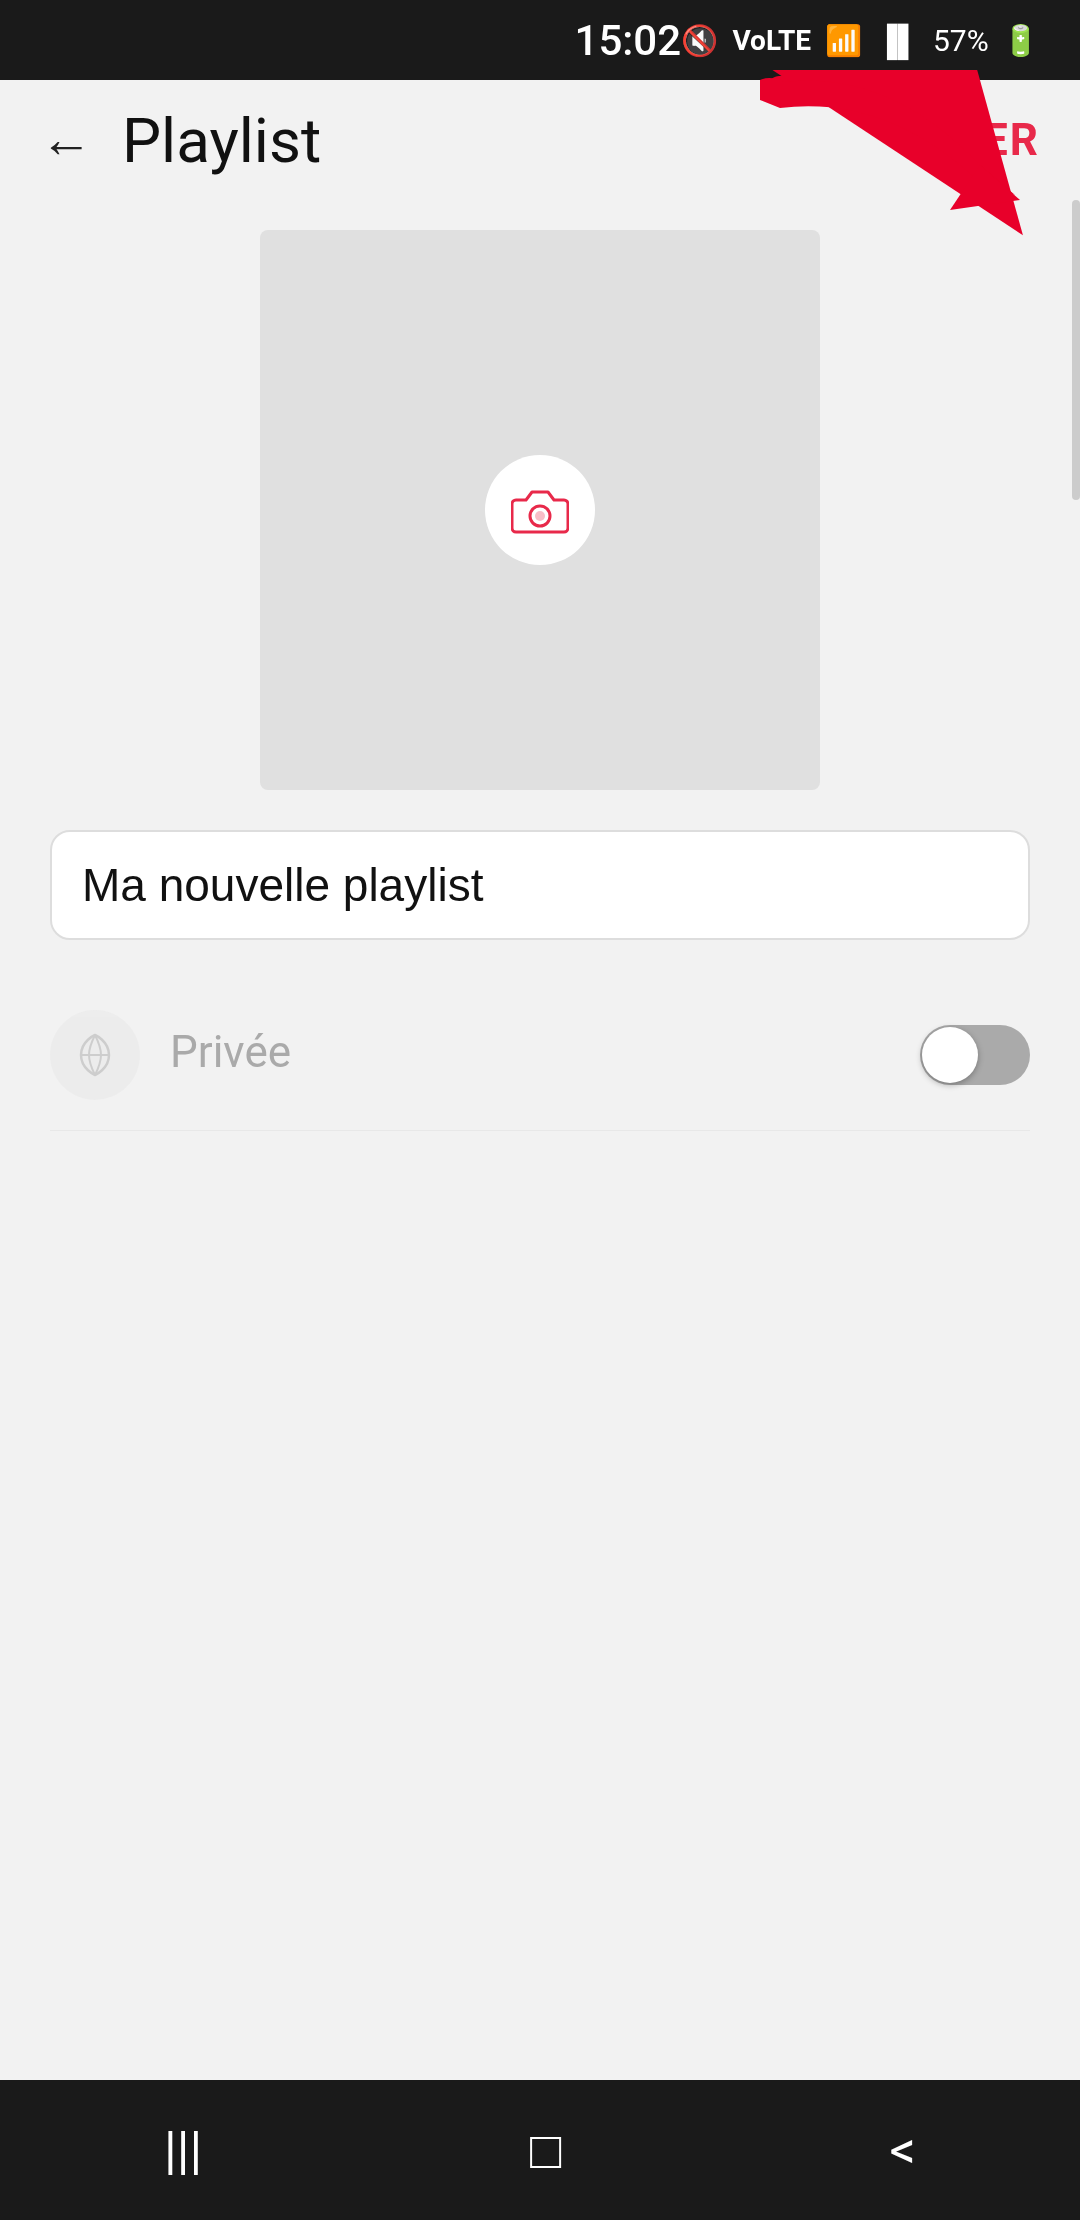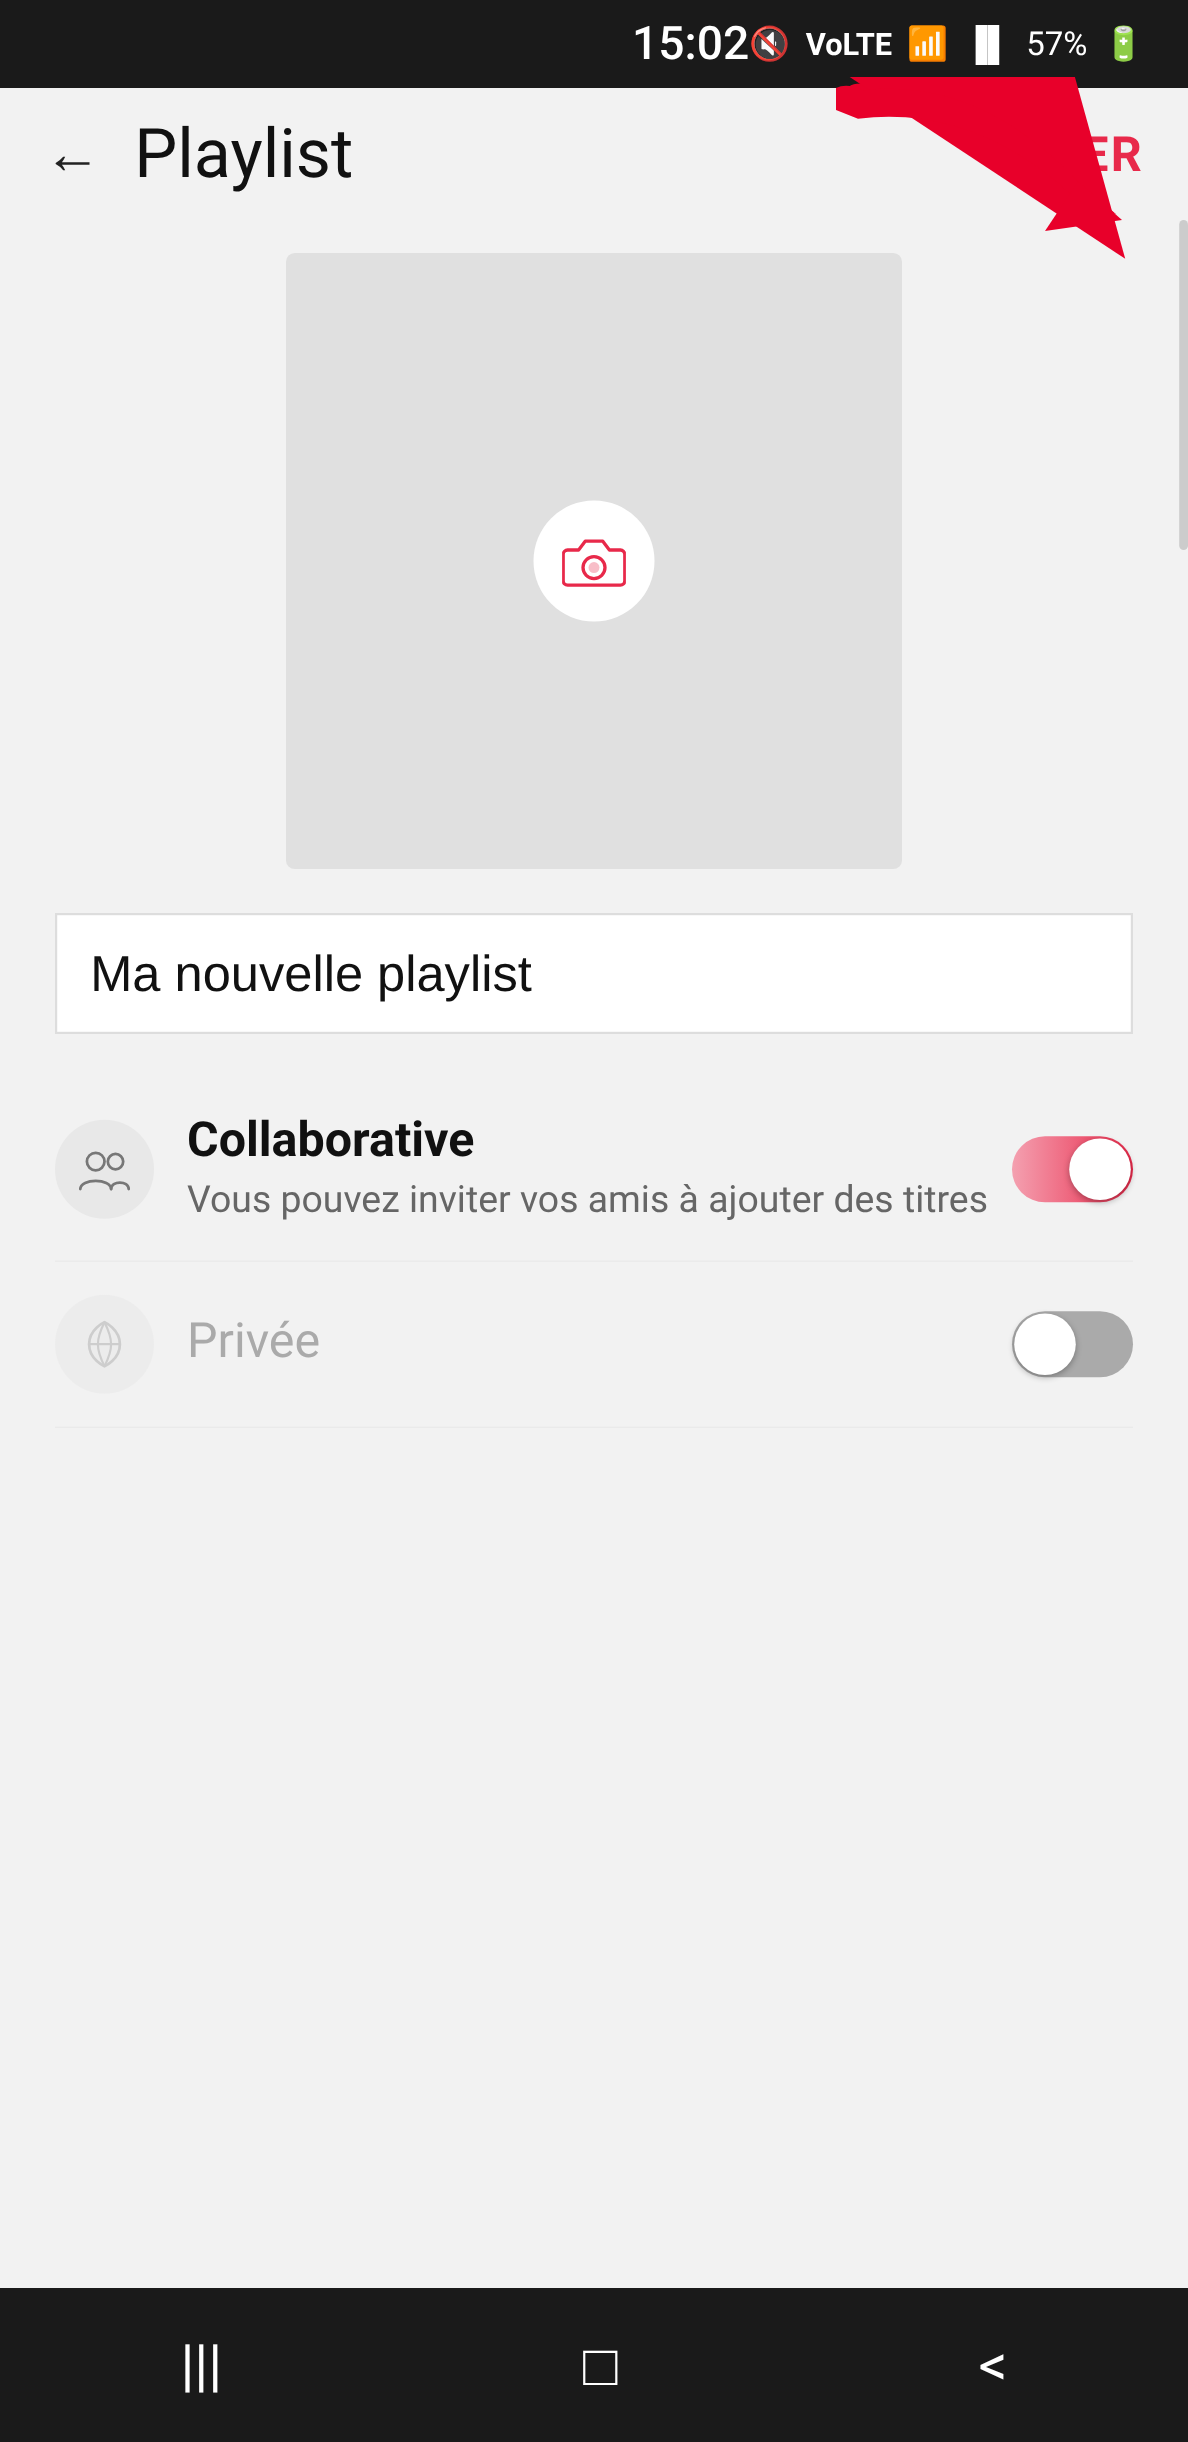--- a/index.html
+++ b/index.html
@@ -127,21 +127,21 @@
       font-size: 38px;
       color: #888;
       margin-bottom: 16px;
     }
 
     .name-input {
       width: 100%;
       height: 110px;
       background: white;
       border: 2px solid #ddd;
-      border-radius: 0;
+      border-radius: 20px;
       padding: 0 30px;
       font-size: 46px;
       color: #111;
       outline: none;
     }
 
     
     .options-section {
       padding: 20px 50px 0;
     }
@@ -325,37 +325,20 @@
     </div>
   </div>
 </div>
 
 <div class="name-section">
   <input class="name-input" type="text" value="Ma nouvelle playlist" style="">
 </div>
 
 <div class="options-section">
 
-  <div class="option-row">
-    <div class="option-icon-wrap">
-      <svg width="48" height="40" viewBox="0 0 48 40">
-        <circle cx="16" cy="13" r="8" stroke="#777" stroke-width="2.5" fill="none"></circle>
-        <path d="M2 38 C2 28 30 28 30 38" stroke="#777" stroke-width="2.5" fill="none" stroke-linecap="round"></path>
-        <circle cx="34" cy="13" r="7" stroke="#777" stroke-width="2.5" fill="none"></circle>
-        <path d="M30 38 C30 30 46 30 46 38" stroke="#777" stroke-width="2.5" fill="none" stroke-linecap="round"></path>
-      </svg>
-    </div>
-    <div class="option-text">
-      <div class="option-title">Collaborative</div>
-      <div class="option-desc">Vous pouvez inviter vos amis à ajouter des titres</div>
-    </div>
-    <div class="toggle-wrap on">
-      <div class="toggle-knob"></div>
-    </div>
-  </div>
 
   <div class="option-row">
     <div class="option-icon-wrap dimmed">
       <svg width="44" height="44" viewBox="0 0 44 44">
         <path d="M22 2 L22 2 C22 2 8 8 8 22 C8 36 22 42 22 42 C22 42 36 36 36 22 C36 8 22 2 22 2Z" stroke="#aaa" stroke-width="2.5" fill="none"></path>
         <line x1="8" y1="22" x2="36" y2="22" stroke="#aaa" stroke-width="2"></line>
         <path d="M22 2 Q28 14 28 22 Q28 30 22 42" stroke="#aaa" stroke-width="2" fill="none"></path>
         <path d="M22 2 Q16 14 16 22 Q16 30 22 42" stroke="#aaa" stroke-width="2" fill="none"></path>
       </svg>
     </div>

